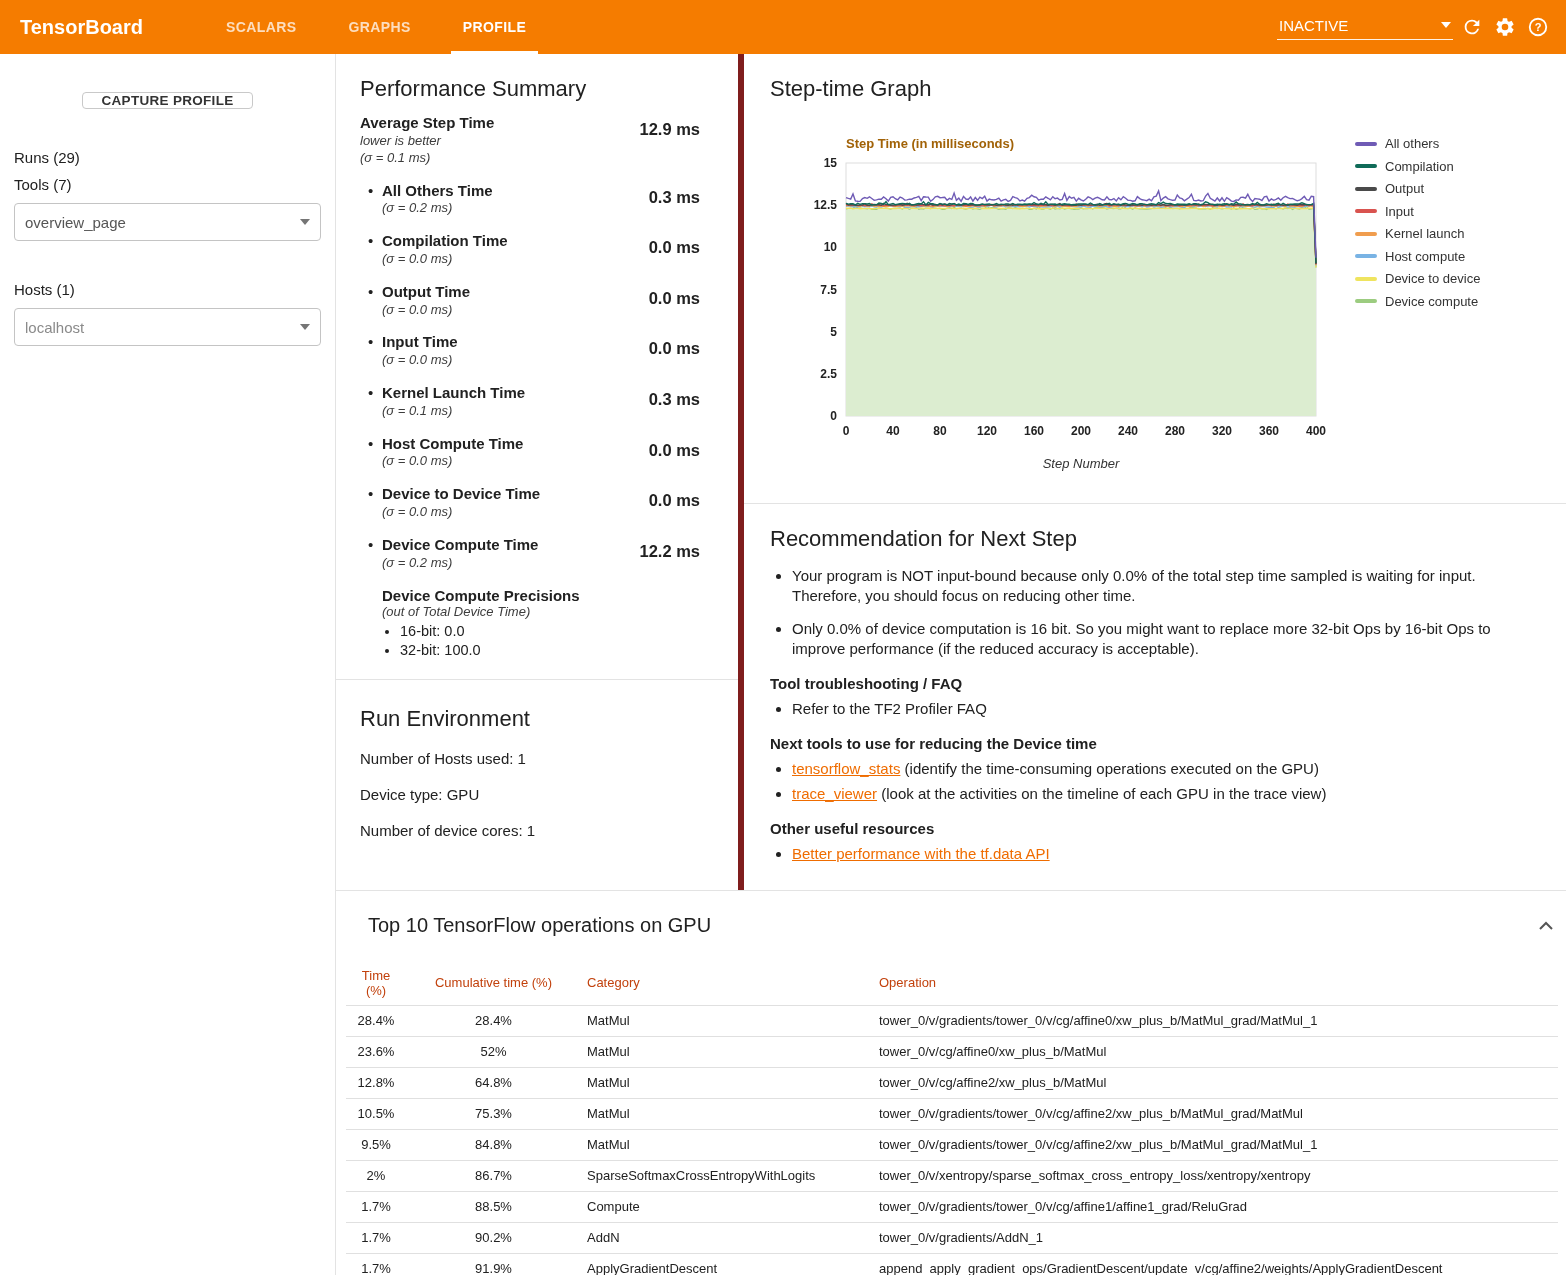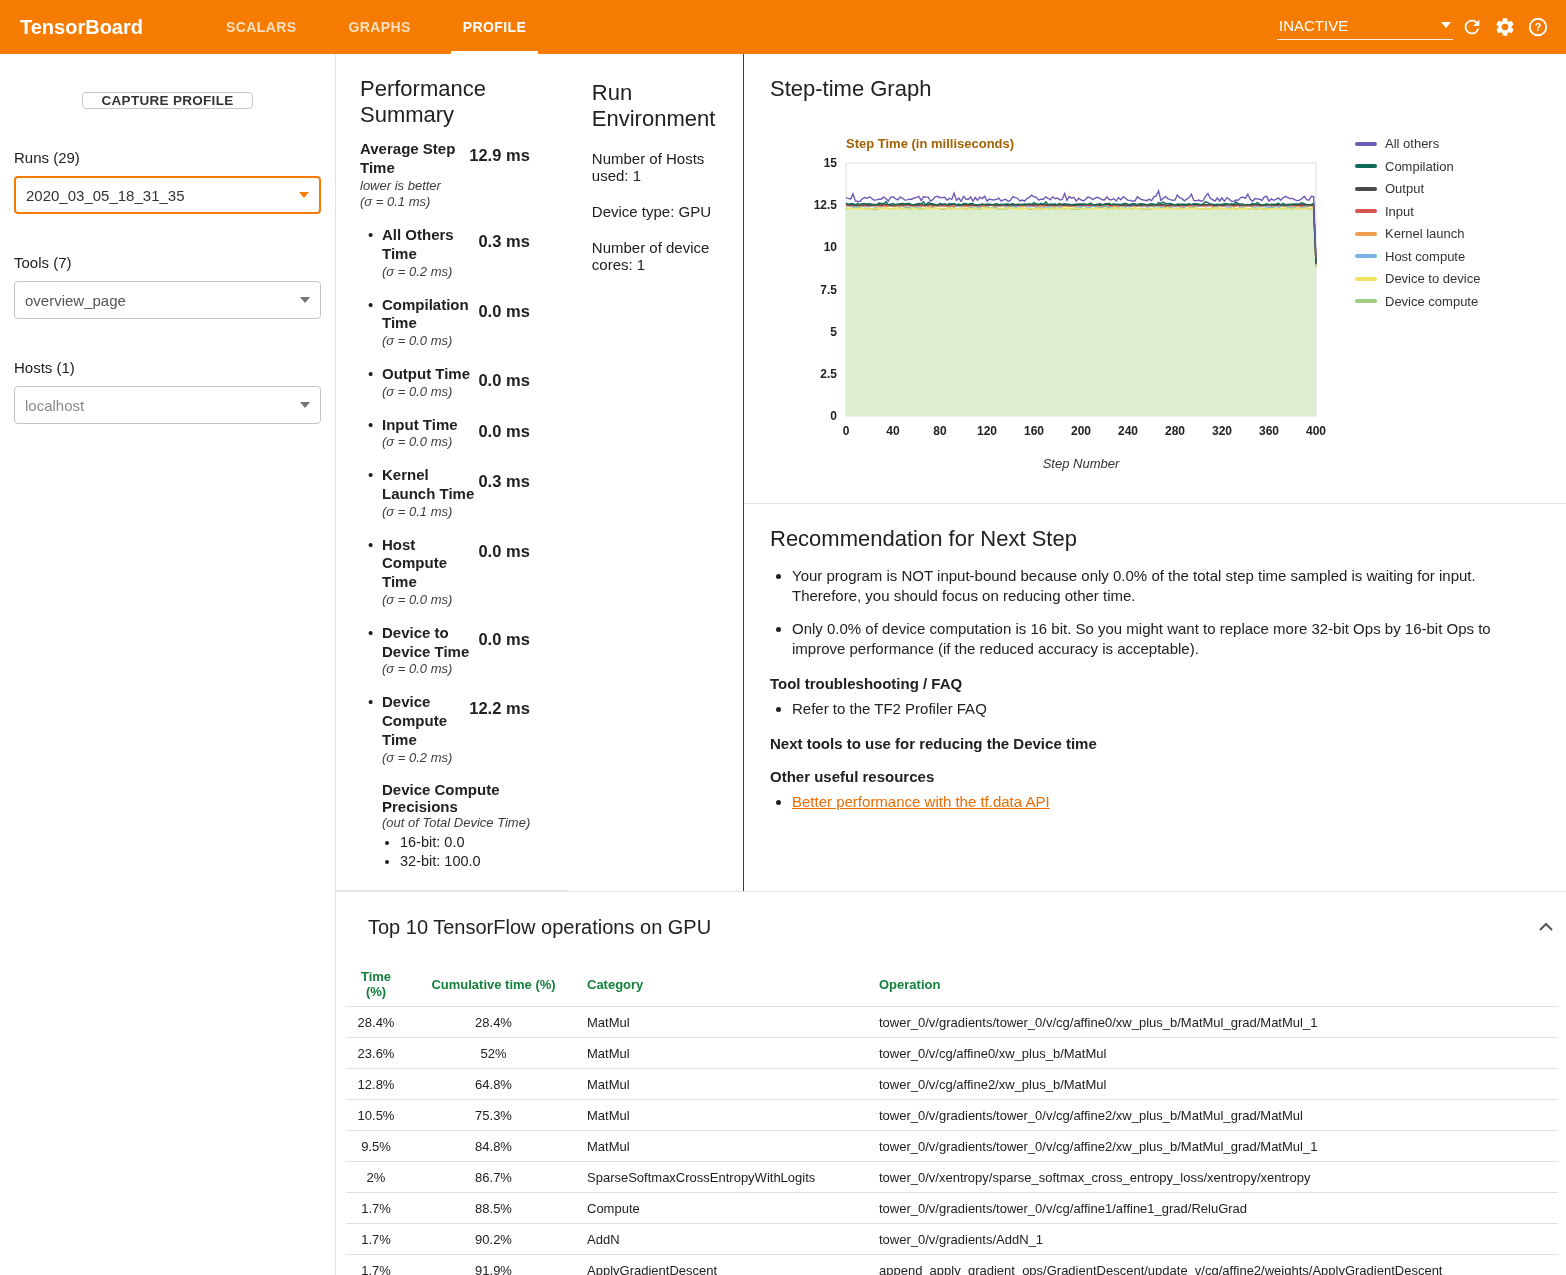--- a/index.html
+++ b/index.html
@@ -17,21 +17,21 @@
   .status-select{width:176px;border-bottom:1px solid rgba(255,255,255,.9);display:flex;align-items:center;justify-content:space-between;font-size:15px;padding:2px 2px 5px 2px;cursor:pointer}
   .caret{width:0;height:0;border-left:5px solid transparent;border-right:5px solid transparent;border-top:6px solid #fff}
   .icon-btn{width:28px;height:28px;display:flex;align-items:center;justify-content:center;cursor:pointer}
   .icon-btn svg{width:22px;height:22px}
 
   
   .page{display:flex}
   .sidebar{width:335px;flex:0 0 335px;padding-top:20px}
   .content{flex:1;border-left:1px solid #e3e3e3;display:flex;flex-direction:column}
   .upper{display:flex}
-  .left-col{width:408px;flex:0 0 408px;border-right:1px solid #7f1d1d;display:flex;}
+  .left-col{width:408px;flex:0 0 408px;border-right:6px solid #7f1d1d;display:flex;flex-direction:column}
   .right-col{flex:1;display:flex;flex-direction:column}
   .ops-section{border-top:1px solid #e3e3e3;padding:22px 30px 0 10px}
 
   
   .capture-btn{display:block;margin:18px auto 40px auto;background:#fff;border:1px solid #c9c9c9;border-radius:4px;padding:0 18px;font-size:13.5px;font-weight:bold;letter-spacing:.3px;color:#333;cursor:pointer;font-family:"Liberation Sans",sans-serif}
   .side-label{font-size:15px;color:#212121;margin:0 0 10px 14px}
   .side-select{margin:0 14px 40px 14px;height:38px;border:1px solid #c4c4c4;border-radius:4px;display:flex;align-items:center;justify-content:space-between;padding:0 10px 0 10px;font-size:15px;color:#555;cursor:pointer}
   .side-select.accent{border:2px solid #f57c00;color:#333}
   .side-select .caret{border-top-color:#757575}
   .side-select.accent .caret{border-top-color:#f57c00}
@@ -77,21 +77,21 @@
   .rec-sub h4{font-size:15px;font-weight:bold;margin:16px 0 6px 0}
   .rec-sub ul{list-style:disc;padding-left:22px}
   .rec-sub li{font-size:15px;line-height:1.4;margin-bottom:4px}
   a.orange-link{color:#ef6c00;text-decoration:underline;cursor:pointer}
 
   
   .ops-head{display:flex;align-items:center;justify-content:space-between;padding-left:22px}
   .ops-title{font-size:20px;font-weight:normal}
   .chev{cursor:pointer;padding:4px}
   .ops-table{border-collapse:collapse;width:1212px;margin:22px 0 0 0;font-size:13px}
-  .ops-table th{font-weight:bold;text-align:center;padding:7px 6px;color:#15803d}
+  .ops-table th{font-weight:normal;text-align:center;padding:7px 6px;color:#c2410c}
   .ops-table td{padding:7.5px 6px;border-top:1px solid #e0e0e0;color:#212121}
   .ops-table .c-time{width:60px;text-align:center}
   .ops-table .c-cum{width:175px;text-align:center}
   .ops-table .c-cat{width:292px;text-align:left}
   .ops-table .c-op{text-align:left}
 </style>
 </head>
 <body>
 
 <header class="topbar">
@@ -124,24 +124,20 @@
     </div>
   </div>
 </header>
 
 <div class="page">
 
   <aside class="sidebar">
     <button class="capture-btn">CAPTURE PROFILE</button>
 
     <div class="side-label">Runs (29)</div>
-    <div class="side-select accent">
-      <span>2020_03_05_18_31_35</span>
-      <span class="caret"></span>
-    </div>
 
     <div class="side-label">Tools (7)</div>
     <div class="side-select">
       <span>overview_page</span>
       <span class="caret"></span>
     </div>
 
     <div class="side-label">Hosts (1)</div>
     <div class="side-select dim">
       <span>localhost</span>
@@ -324,20 +320,24 @@
           <ul class="rec-bullets" id="rec-bullets">
               <li>Your program is NOT input-bound because only 0.0% of the total step time sampled is waiting for input. Therefore, you should focus on reducing other time.</li>
               <li>Only 0.0% of device computation is 16 bit. So you might want to replace more 32-bit Ops by 16-bit Ops to improve performance (if the reduced accuracy is acceptable).</li>
             </ul>
           <div class="rec-sub" id="rec-sections">
               <h4>Tool troubleshooting / FAQ</h4>
               <ul>
                 <li>Refer to the TF2 Profiler FAQ</li>
               </ul>
               <h4>Next tools to use for reducing the Device time</h4>
+              <ul>
+                <li><a class="orange-link">tensorflow_stats</a> (identify the time-consuming operations executed on the GPU)</li>
+                <li><a class="orange-link">trace_viewer</a> (look at the activities on the timeline of each GPU in the trace view)</li>
+              </ul>
               <h4>Other useful resources</h4>
               <ul>
                 <li><a class="orange-link">Better performance with the tf.data API</a></li>
               </ul>
             </div>
         </section>
       </div>
     </div>
 
     <section class="ops-section">

